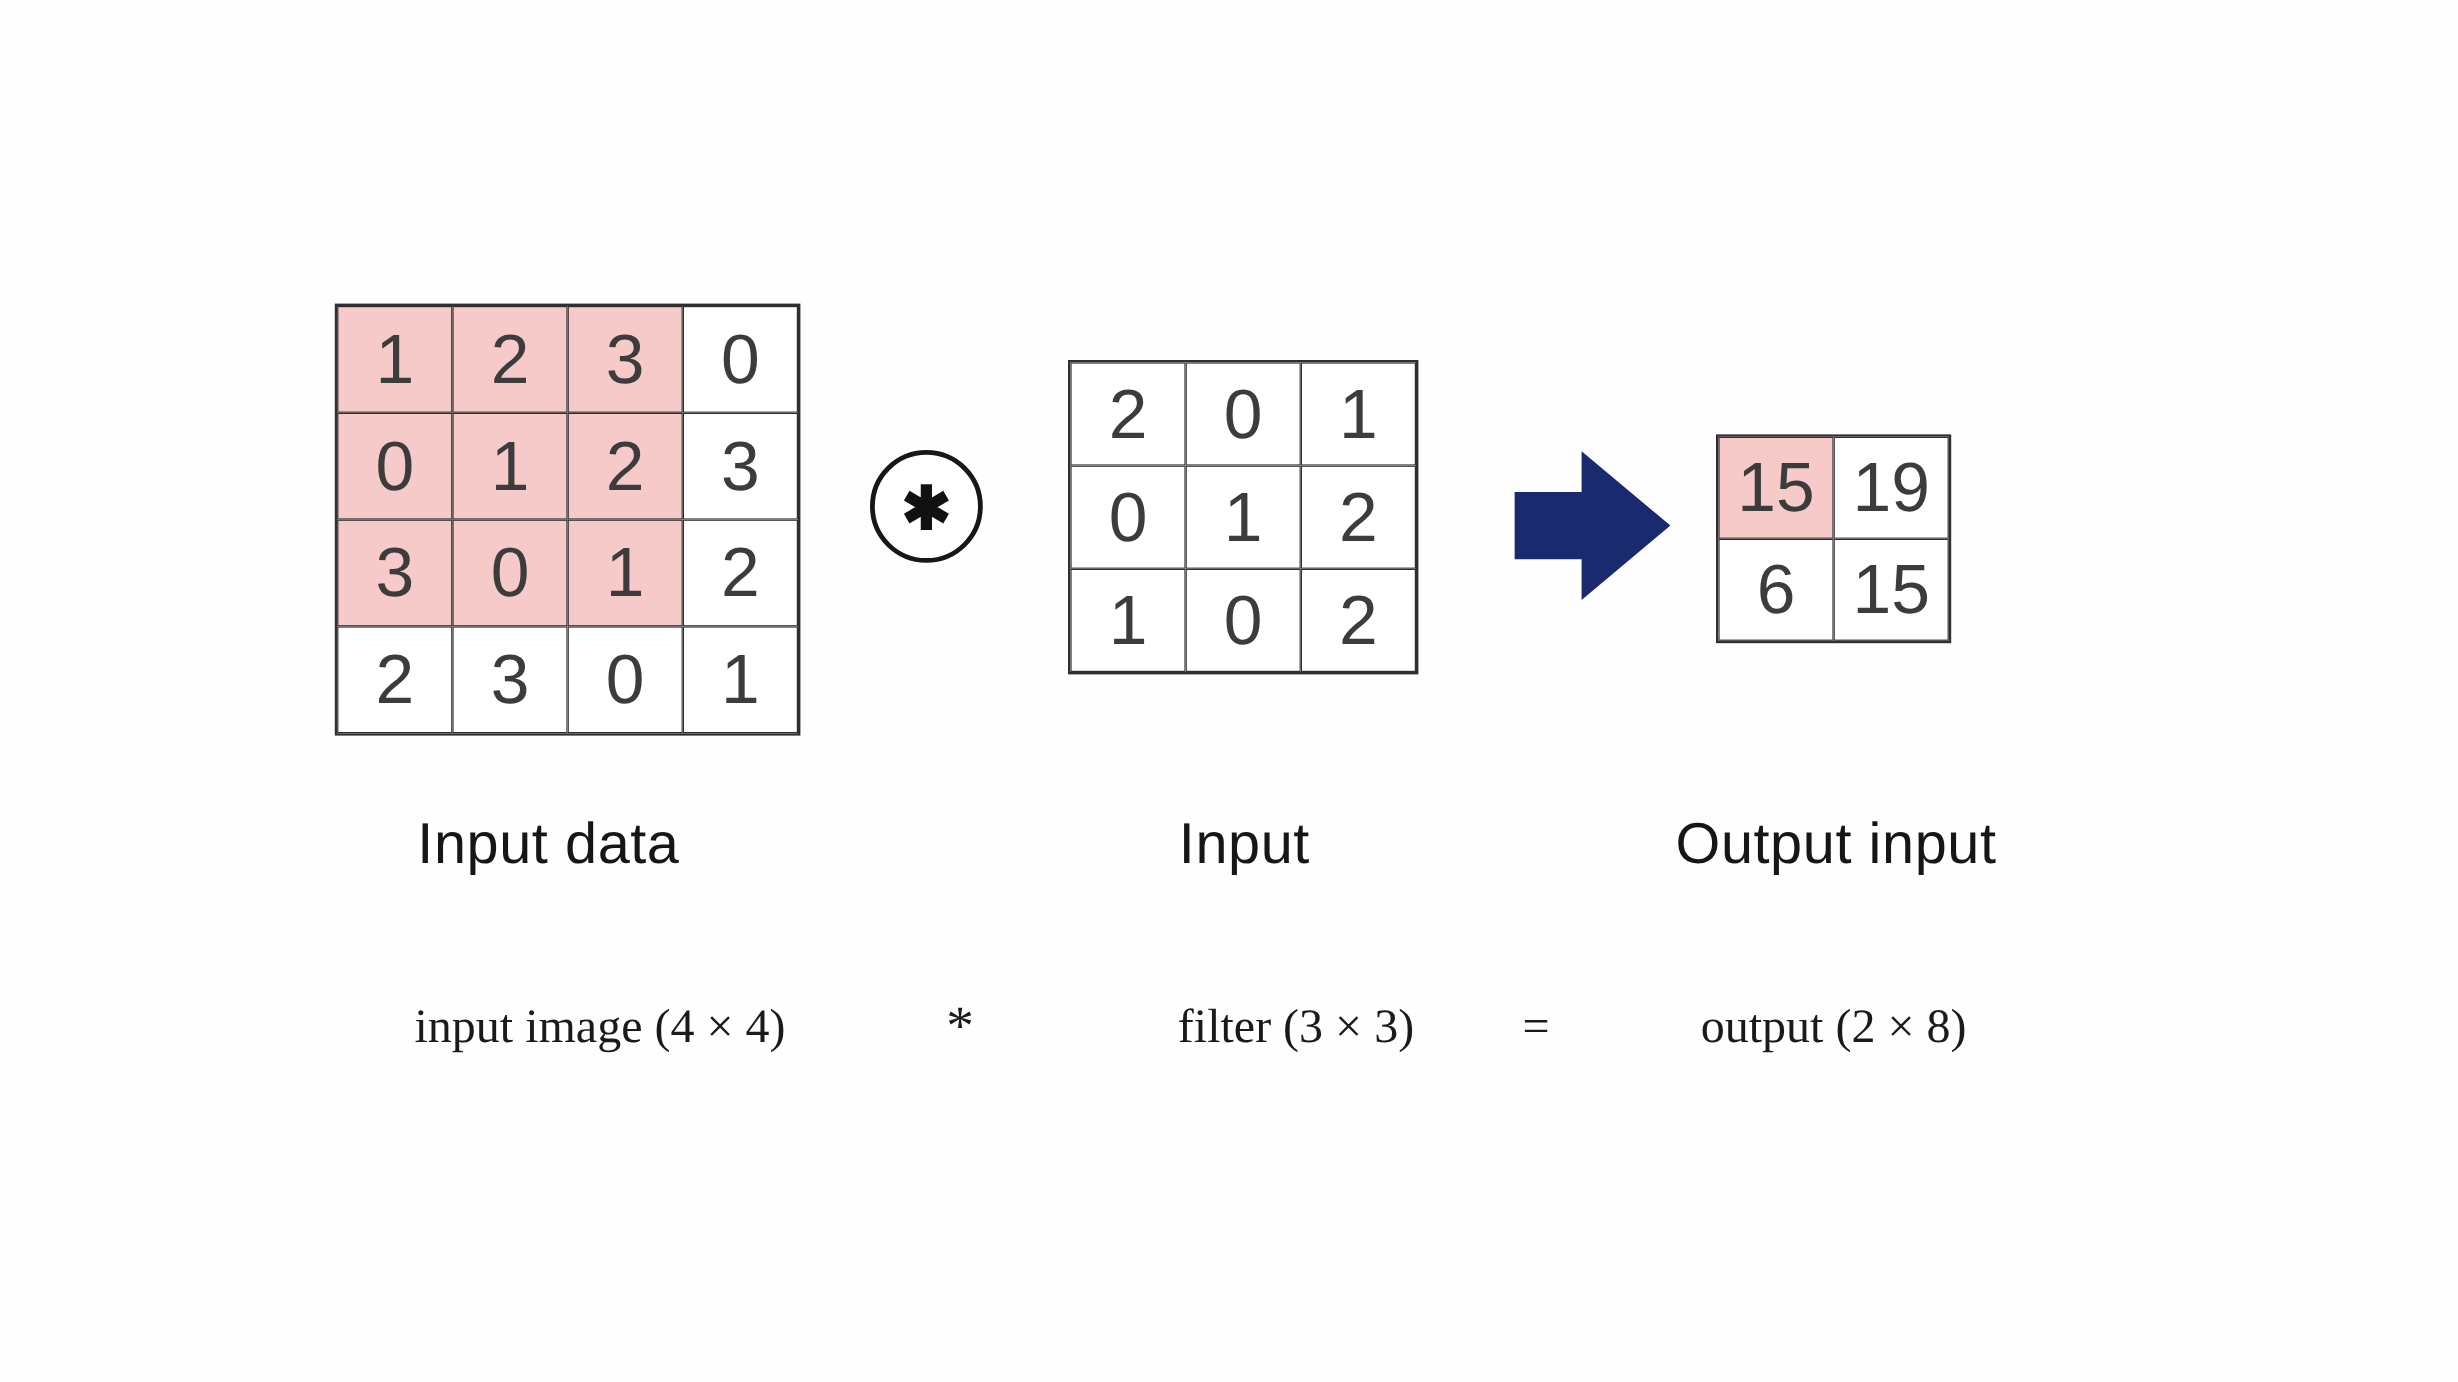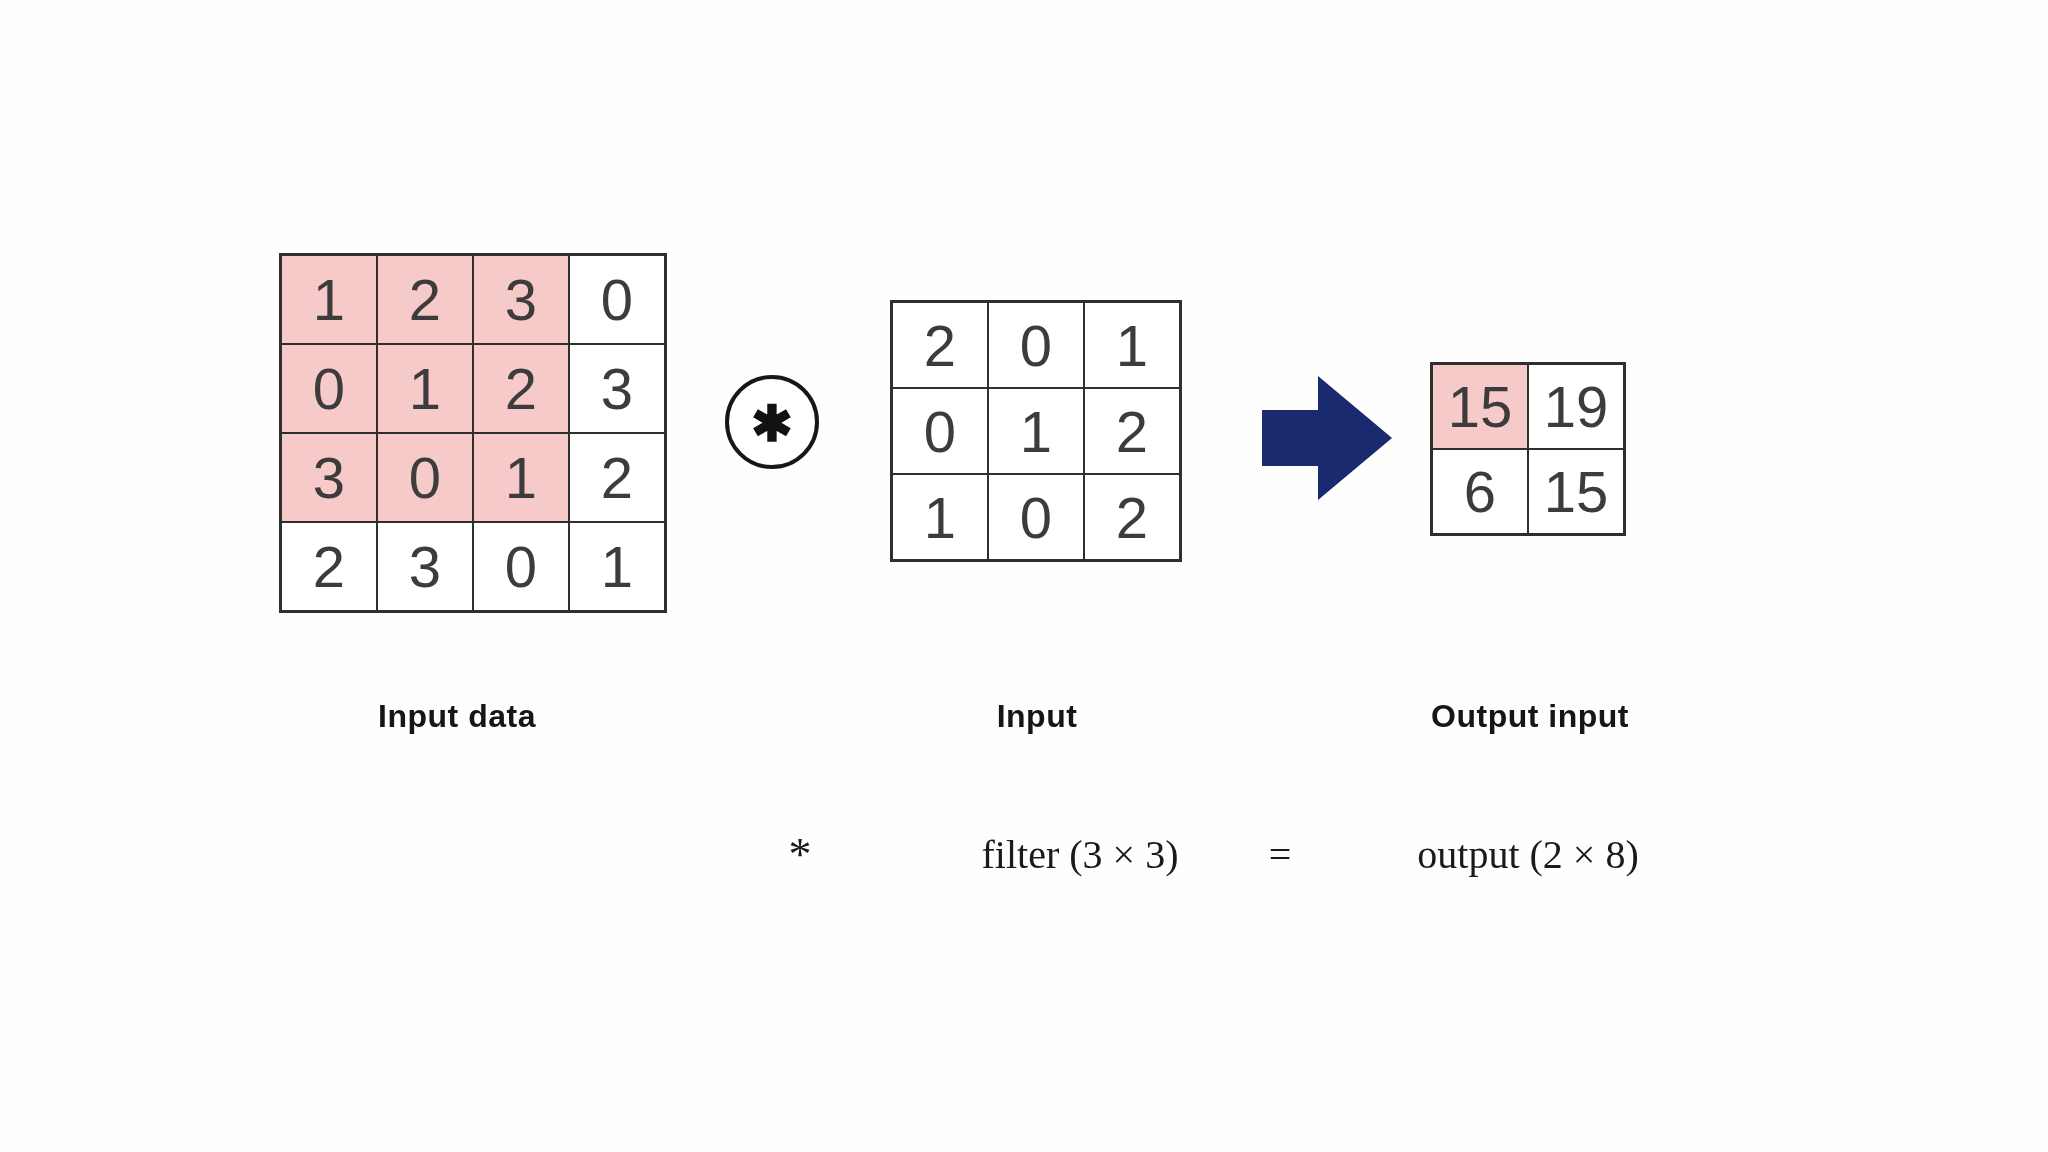--- a/index.html
+++ b/index.html
@@ -52,22 +52,22 @@
   }
   .operator-circle span {
     font-size: 50px; font-weight: bold; color: #111;
     line-height: 1; transform: translateY(2px);
   }
 
   .arrow-svg { position: absolute; left: 1262px; top: 374px; }
   .arrow-svg polygon { fill: var(--arrow); }
 
   .section-label {
-    position: absolute; top: 698px;
-    font-size: 32px; font-weight: 700;
+    position: absolute; top: 676px;
+    font-size: 48px; font-weight: 400;
     color: var(--label); text-align: center;
     letter-spacing: 0.5px;
   }
   #input-label  { left: 262px;  width: 390px; }
   #filter-label { left: 890px;  width: 294px; }
   #output-label { left: 1330px; width: 400px; }
 
   .equation {
     position: absolute; top: 818px; left: 0; width: 2048px; height: 74px;
     font-family: "Liberation Serif", serif;
@@ -129,19 +129,20 @@
       <div class="cell">19</div>
       <div class="cell">6</div>
       <div class="cell">15</div>
     </div>
 
   <div class="section-label" id="input-label">Input data</div>
   <div class="section-label" id="filter-label">Input</div>
   <div class="section-label" id="output-label">Output input</div>
 
   <div class="equation">
+    <span class="eq-item" id="eq-input">input image (4 × 4)</span>
     <span class="eq-item" id="eq-op">*</span>
     <span class="eq-item" id="eq-filter">filter (3 × 3)</span>
     <span class="eq-item" id="eq-equals">=</span>
     <span class="eq-item" id="eq-output">output (2 × 8)</span>
   </div>
 
 </div>
 
 </body></html>

